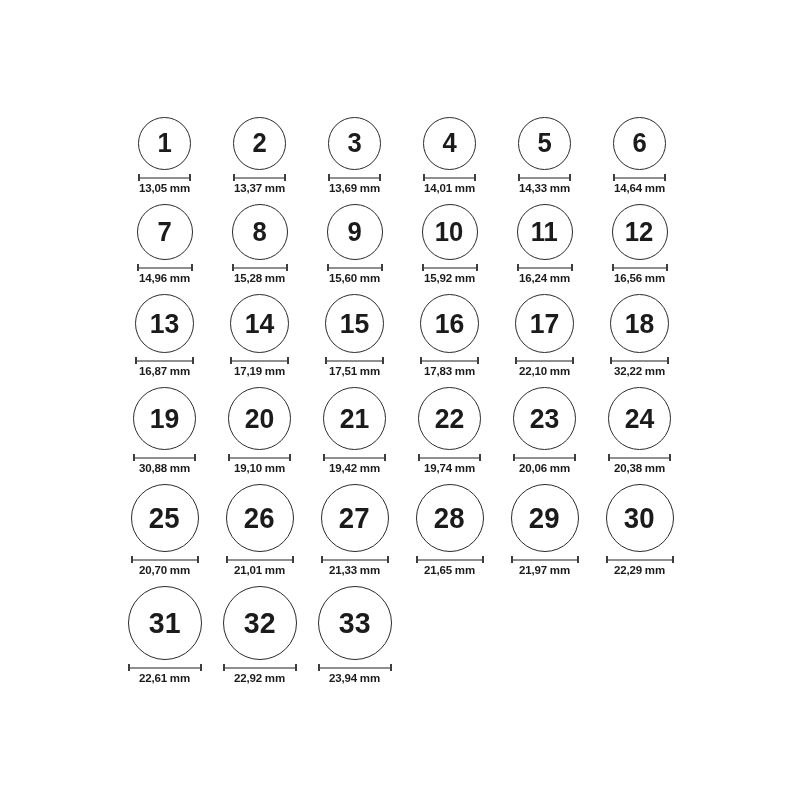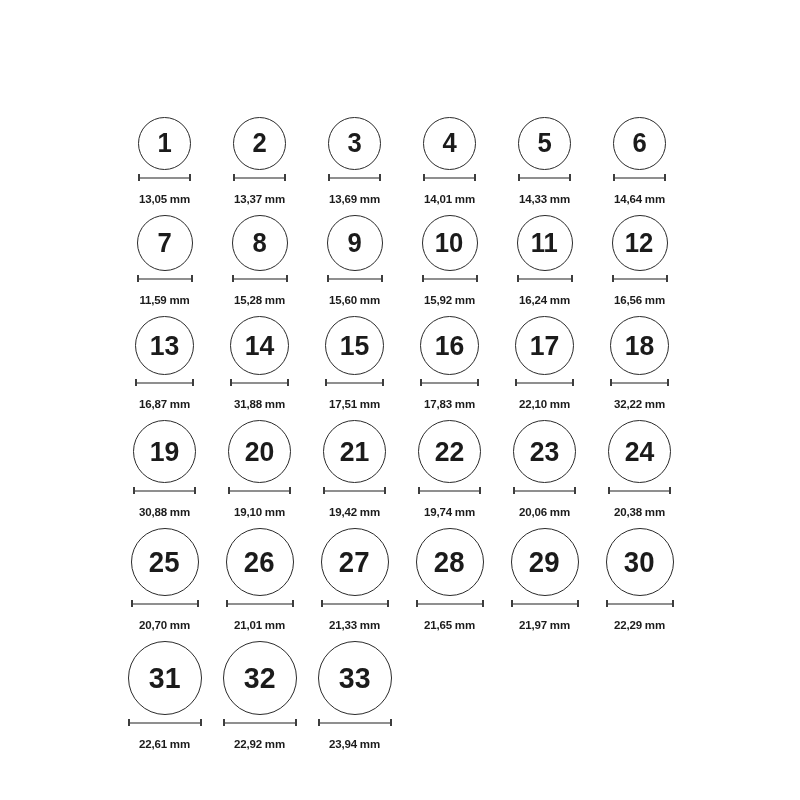--- a/index.html
+++ b/index.html
@@ -56,21 +56,21 @@
   .measure .tick {
     position: absolute;
     top: 0;
     width: 2px;
     height: 7px;
     background: var(--tick-color, #3d3d3d);
   }
   .measure .tick.l { left: 0; }
   .measure .tick.r { right: 0; }
   .diameter-label {
-    margin-top: 12px;
+    margin-top: 1px;
     height: 14px;
     font-size: 11.5px;
     font-weight: bold;
     letter-spacing: -0.2px;
     white-space: nowrap;
     color: var(--text-color, #1b1b1b);
   }
 </style>
 </head>
 <body style="background: rgb(255, 255, 255);">
@@ -147,21 +147,21 @@
     <div class="size-row">
       <div class="cell">
         <div class="circle" style="width: 56px; height: 56px;">
           <span class="num" style="font-size: 27px;">7</span>
         </div>
         <div class="measure" style="width: 56px;">
           <span class="bar"></span>
           <span class="tick l"></span>
           <span class="tick r"></span>
         </div>
-        <div class="diameter-label">11,59 mm</div>
+        <div class="diameter-label">14,96 mm</div>
       </div>
       <div class="cell">
         <div class="circle" style="width: 56px; height: 56px;">
           <span class="num" style="font-size: 27px;">8</span>
         </div>
         <div class="measure" style="width: 56px;">
           <span class="bar"></span>
           <span class="tick l"></span>
           <span class="tick r"></span>
         </div>
@@ -226,21 +226,21 @@
       </div>
       <div class="cell">
         <div class="circle" style="width: 59px; height: 59px;">
           <span class="num" style="font-size: 28px;">14</span>
         </div>
         <div class="measure" style="width: 59px;">
           <span class="bar"></span>
           <span class="tick l"></span>
           <span class="tick r"></span>
         </div>
-        <div class="diameter-label">31,88 mm</div>
+        <div class="diameter-label">17,19 mm</div>
       </div>
       <div class="cell">
         <div class="circle" style="width: 59px; height: 59px;">
           <span class="num" style="font-size: 28px;">15</span>
         </div>
         <div class="measure" style="width: 59px;">
           <span class="bar"></span>
           <span class="tick l"></span>
           <span class="tick r"></span>
         </div>

